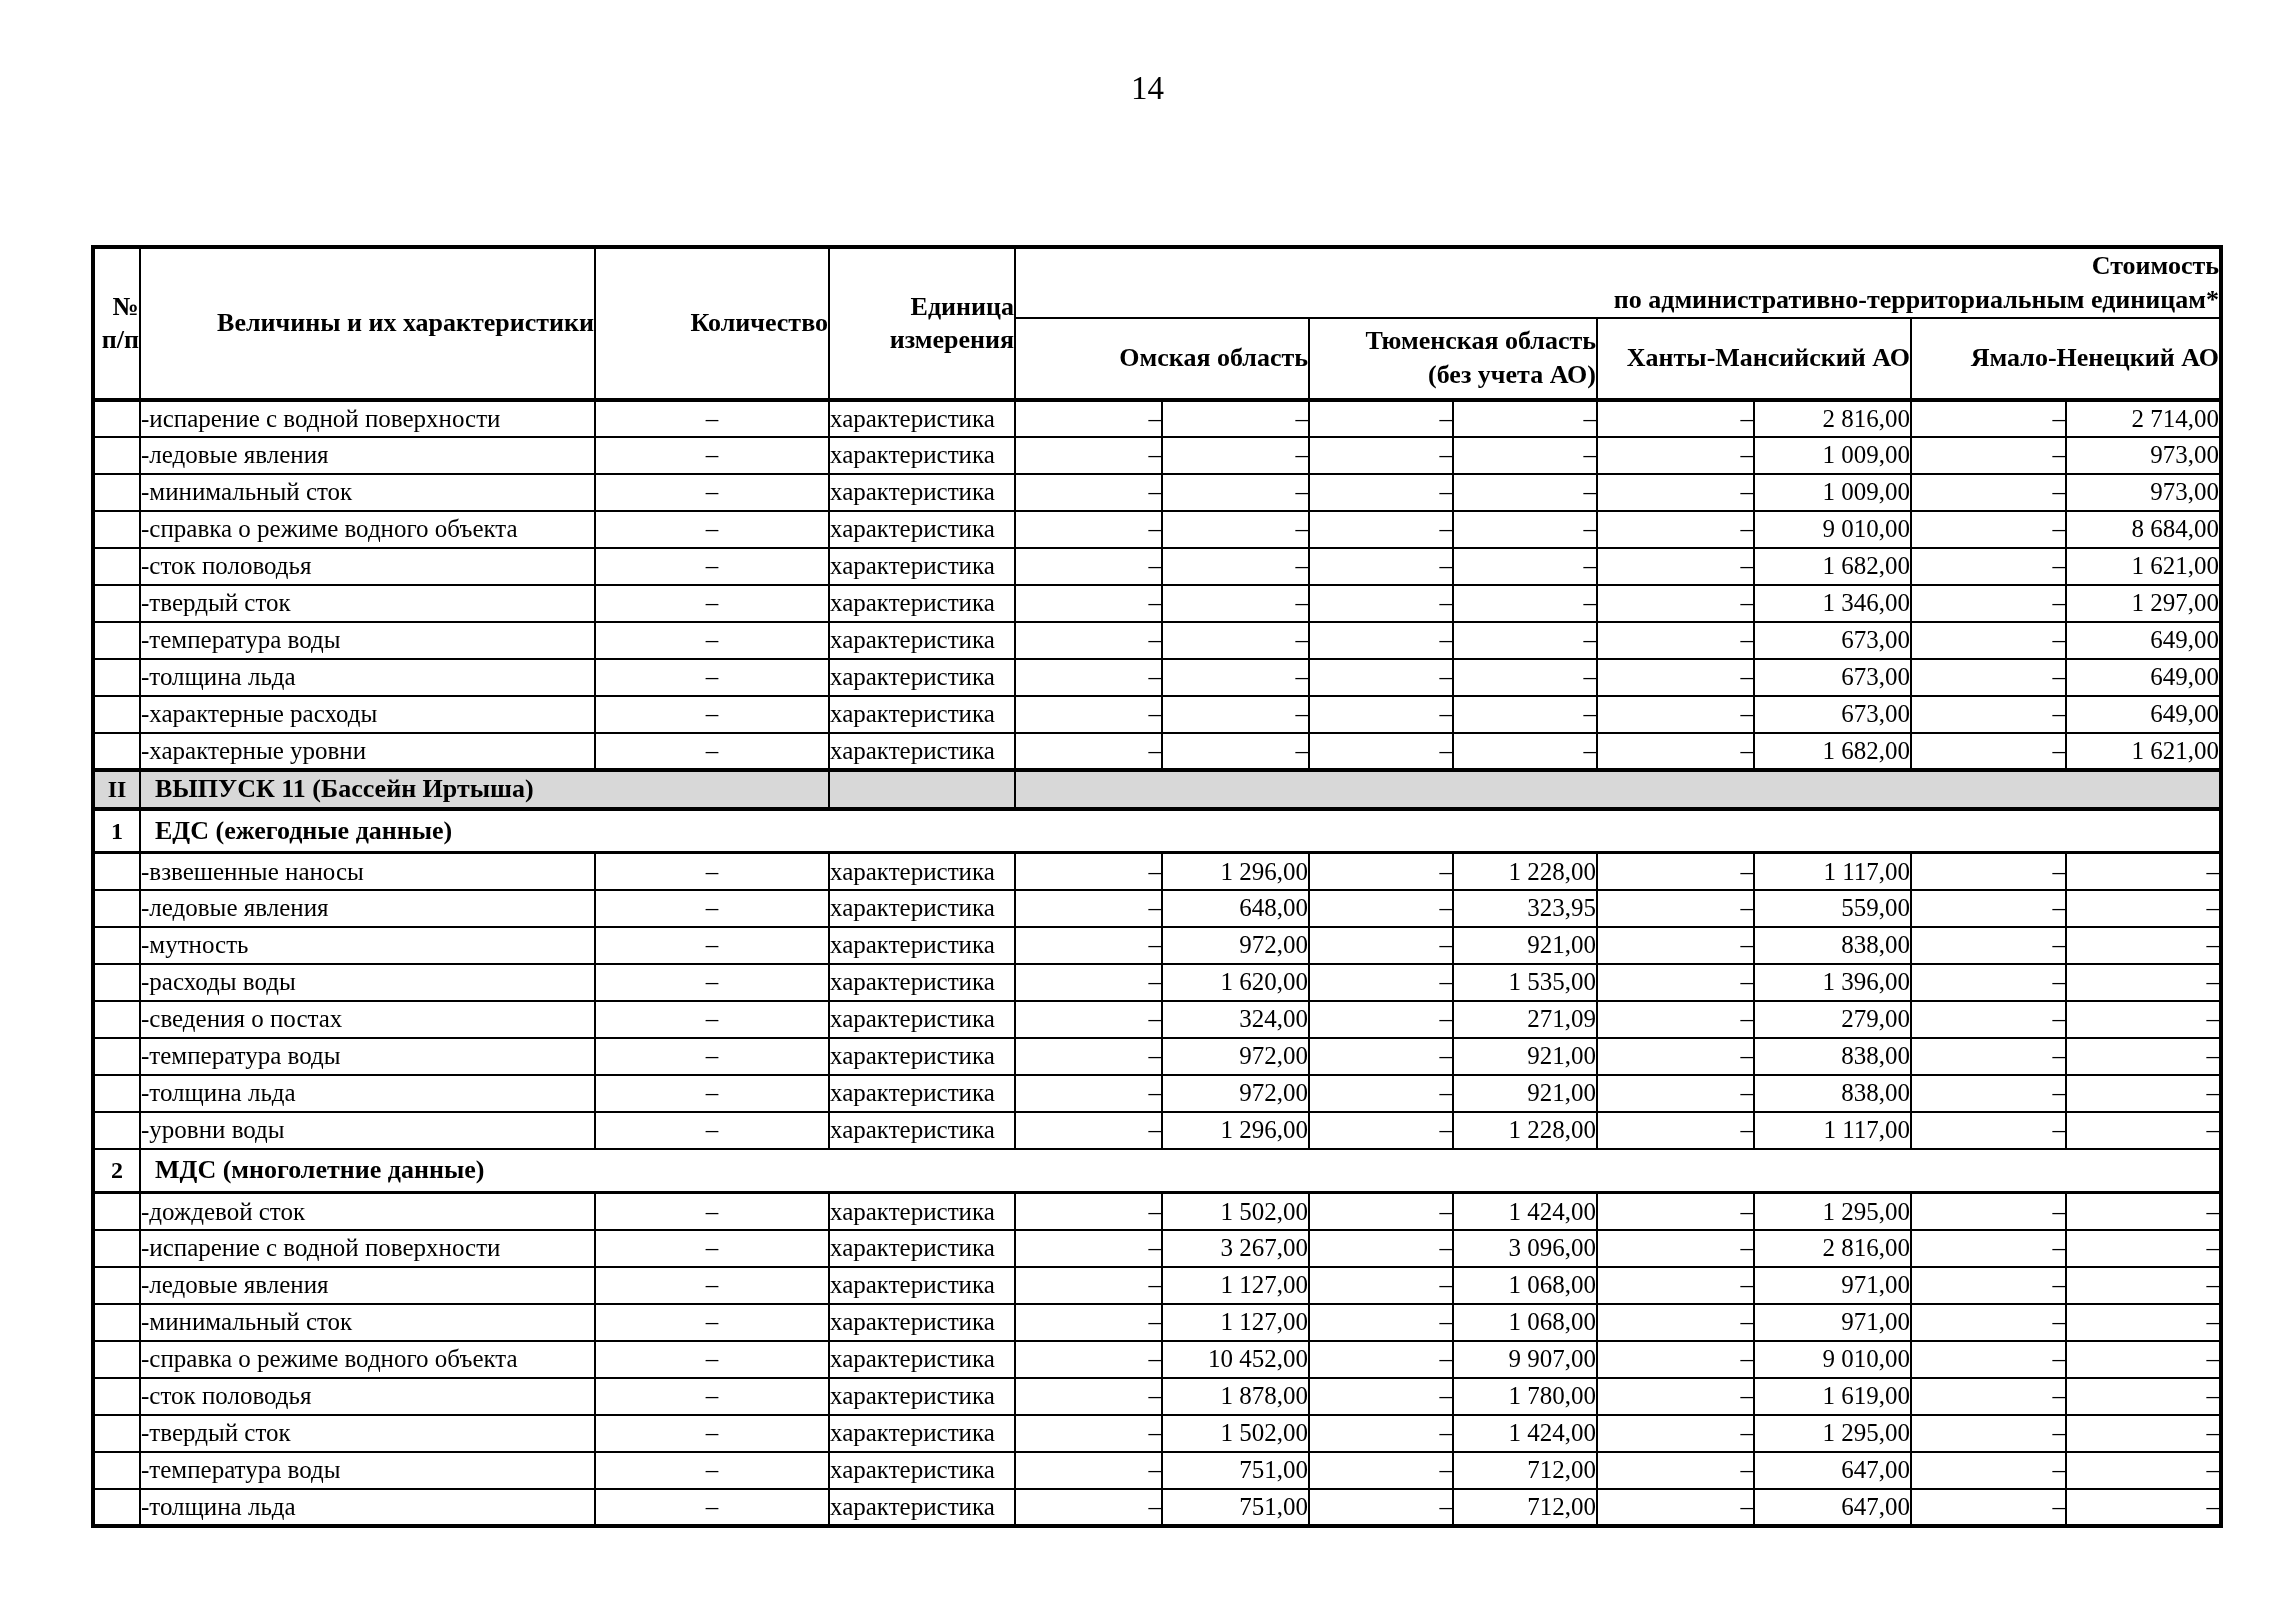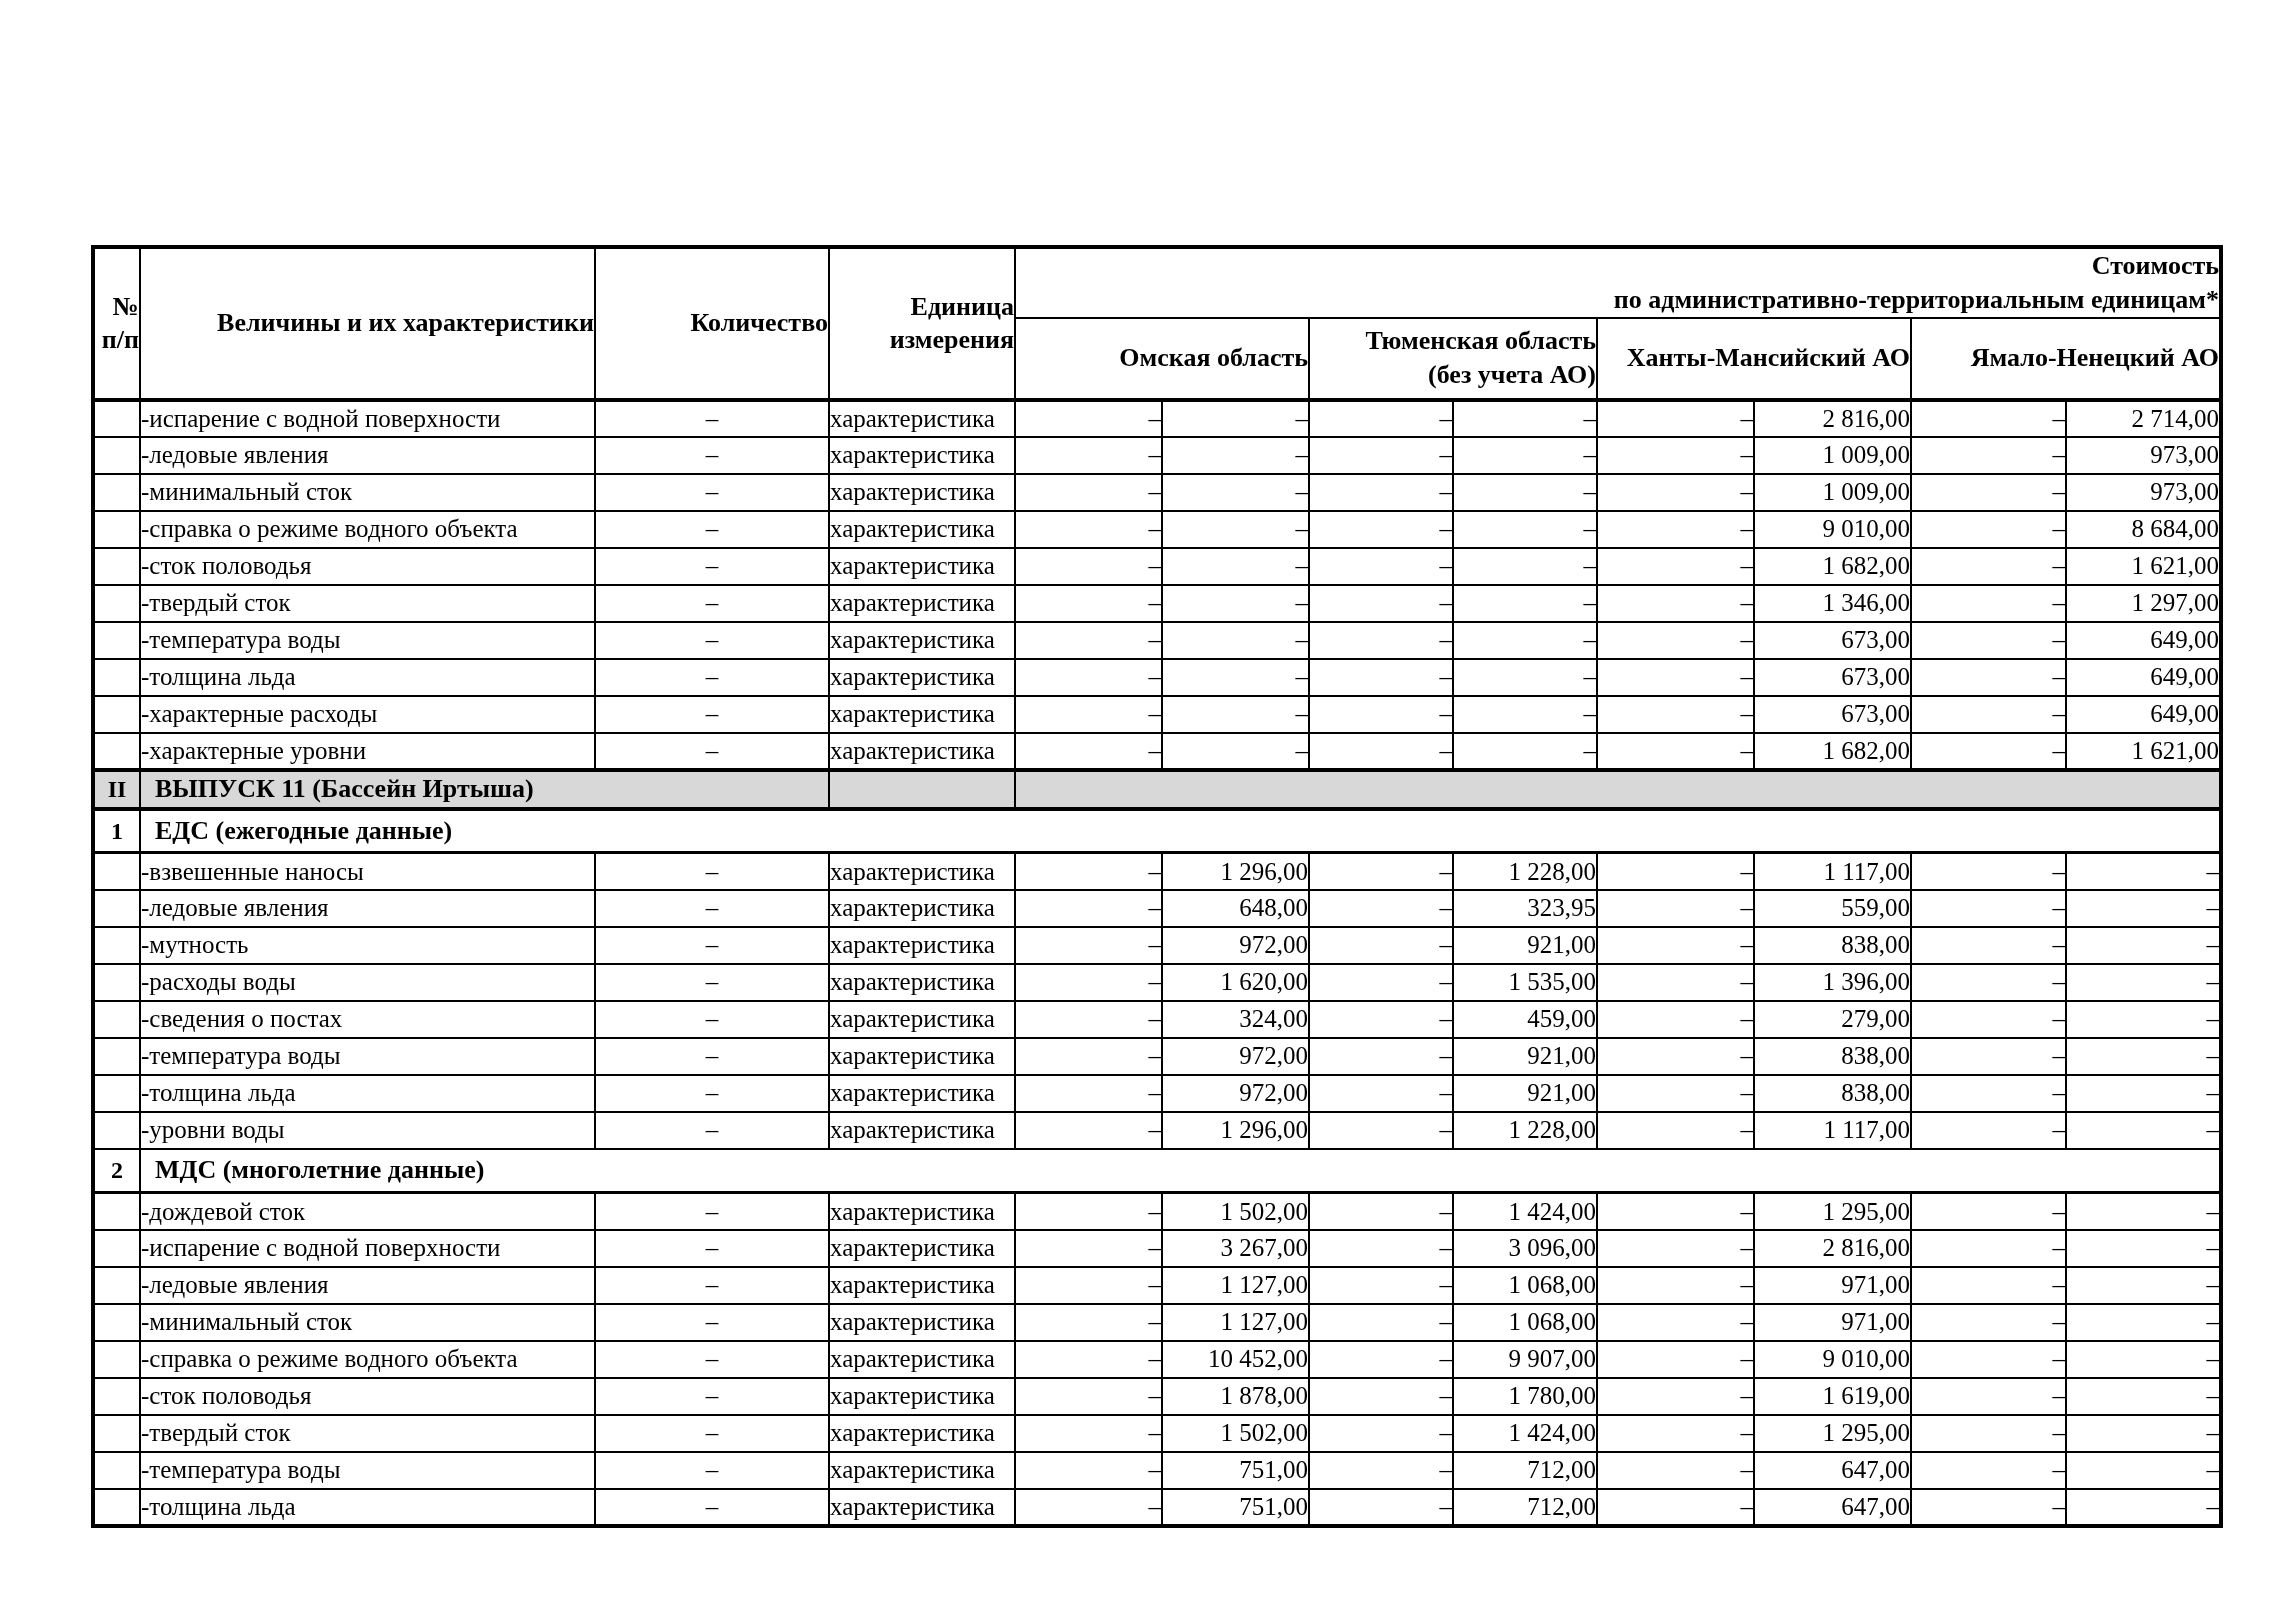--- a/index.html
+++ b/index.html
@@ -53,20 +53,21 @@
     text-align:left;padding-left:14px;font-weight:bold;font-size:26px;
   }
   tr.group td{border-bottom:3.3px solid #000;}
   .twoline div{line-height:1.3;}
 </style>
 </head>
 <body>
 
 <div class="page">
 
+  <div class="page-number">14</div>
 
   <table class="cost">
     <colgroup>
       <col style="width:47px">
         <col style="width:455px">
         <col style="width:234px">
         <col style="width:186px">
       <col style="width:147px">
         <col style="width:147px">
       <col style="width:144px">
@@ -311,21 +312,21 @@
           <td class="vb">–</td>
         </tr>
         <tr class="r">
           <td class="num"></td>
           <td class="lbl">-сведения о постах</td>
           <td class="qty">–</td>
           <td class="unit">характеристика</td>
           <td class="da">–</td>
           <td class="vb">324,00</td>
           <td class="da">–</td>
-          <td class="vb">459,00</td>
+          <td class="vb">271,09</td>
           <td class="da">–</td>
           <td class="vb">279,00</td>
           <td class="da">–</td>
           <td class="vb">–</td>
         </tr>
         <tr class="r">
           <td class="num"></td>
           <td class="lbl">-температура воды</td>
           <td class="qty">–</td>
           <td class="unit">характеристика</td>

